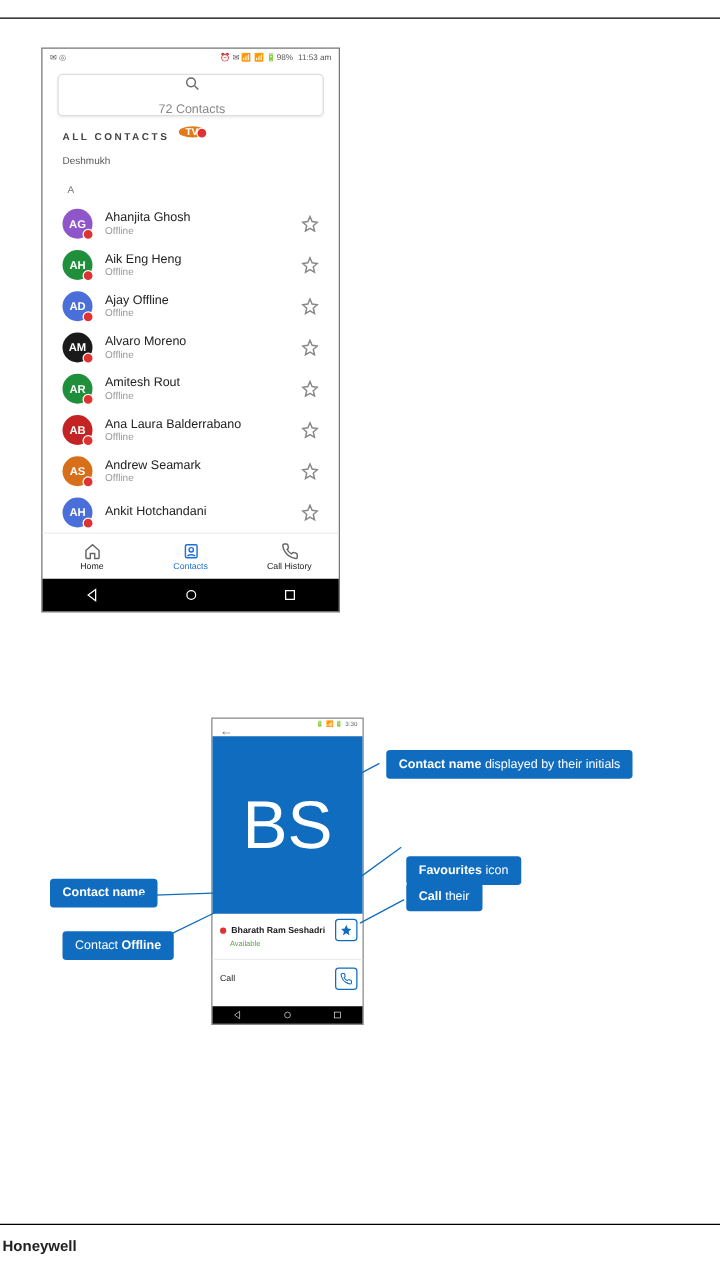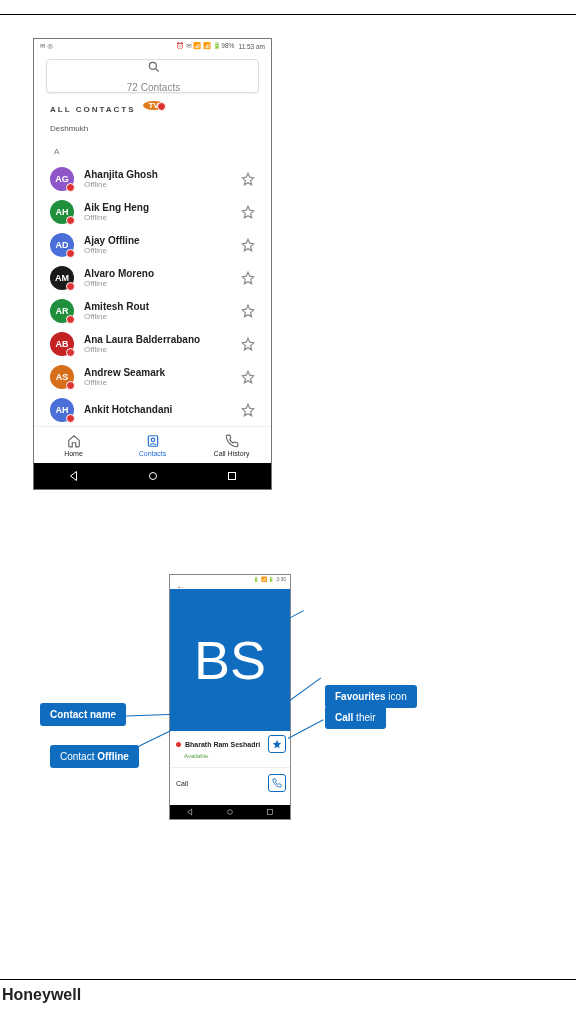--- a/index.html
+++ b/index.html
@@ -20,21 +20,21 @@
     left: 0; right: 0;
     height: 1px;
     background: #000;
   }
   .hr-top { top: 14px; }
   .hr-bot { bottom: 46px; }
   .footer-brand {
     position: absolute;
     left: 2px; bottom: 22px;
     font-weight: 900;
-    font-size: 16px;
+    font-size: 12px;
     letter-spacing: 0;
   }
 
   
   .phone1 {
     position: absolute;
     left: 33px; top: 38px;
     width: 239px; height: 452px;
     border: 1px solid #777;
     background: #fff;
@@ -99,21 +99,21 @@
     height: 34px;
   }
   .contact-row .av {
     width: 24px; height:24px; border-radius:50%;
     color:#fff; font-size:9px; font-weight:600;
     display:flex; align-items:center; justify-content:center;
     position:relative; flex:none;
   }
   .contact-row .av .pd { position:absolute; right:-1px; bottom:-1px; width:7px; height:7px; border-radius:50%; background:#d33; border:1.5px solid #fff; }
   .contact-row .txt { flex:1; min-width:0; }
-  .contact-row .nm { font-size:10px; font-weight:700; color:#222; white-space:nowrap; overflow:hidden; text-overflow:ellipsis;}
+  .contact-row .nm { font-size:10px; font-weight:400; color:#222; white-space:nowrap; overflow:hidden; text-overflow:ellipsis;}
   .contact-row .st { font-size:8px; color:#999; }
   .contact-row .star { width:14px; height:14px; flex:none; }
 
   .bottom-nav {
     height: 36px;
     border-top: 1px solid #eee;
     display:flex;
   }
   .bottom-nav .tab {
     flex:1; display:flex; flex-direction:column; align-items:center; justify-content:center;
@@ -398,20 +398,23 @@
   <div class="callout" style="left:40px; top:703px;">
     <span class="b">Contact name</span>
   </div>
   <div class="line" style="left:112px; top:716px; width:64px; transform: rotate(-2deg);"></div>
 
   <div class="callout" style="left:50px; top:745px;">
     <span>Contact </span><span class="b">Offline</span>
   </div>
   <div class="line" style="left:130px; top:750px; width:56px; transform: rotate(-26deg);"></div>
 
+  <div class="callout" style="left:309px; top:600px;">
+    <span class="b">Contact name</span><span> displayed by their initials</span>
+  </div>
   <div class="line" style="left:255px; top:636px; width:55px; transform: rotate(-28deg);"></div>
 
   <div class="callout" style="left:325px; top:685px;">
     <span class="b">Favourites</span><span> icon</span>
   </div>
   <div class="line" style="left:287px; top:702px; width:42px; transform: rotate(-36deg);"></div>
 
   <div class="callout" style="left:325px; top:706px;">
     <span class="b">Call</span><span> their</span>
   </div>

